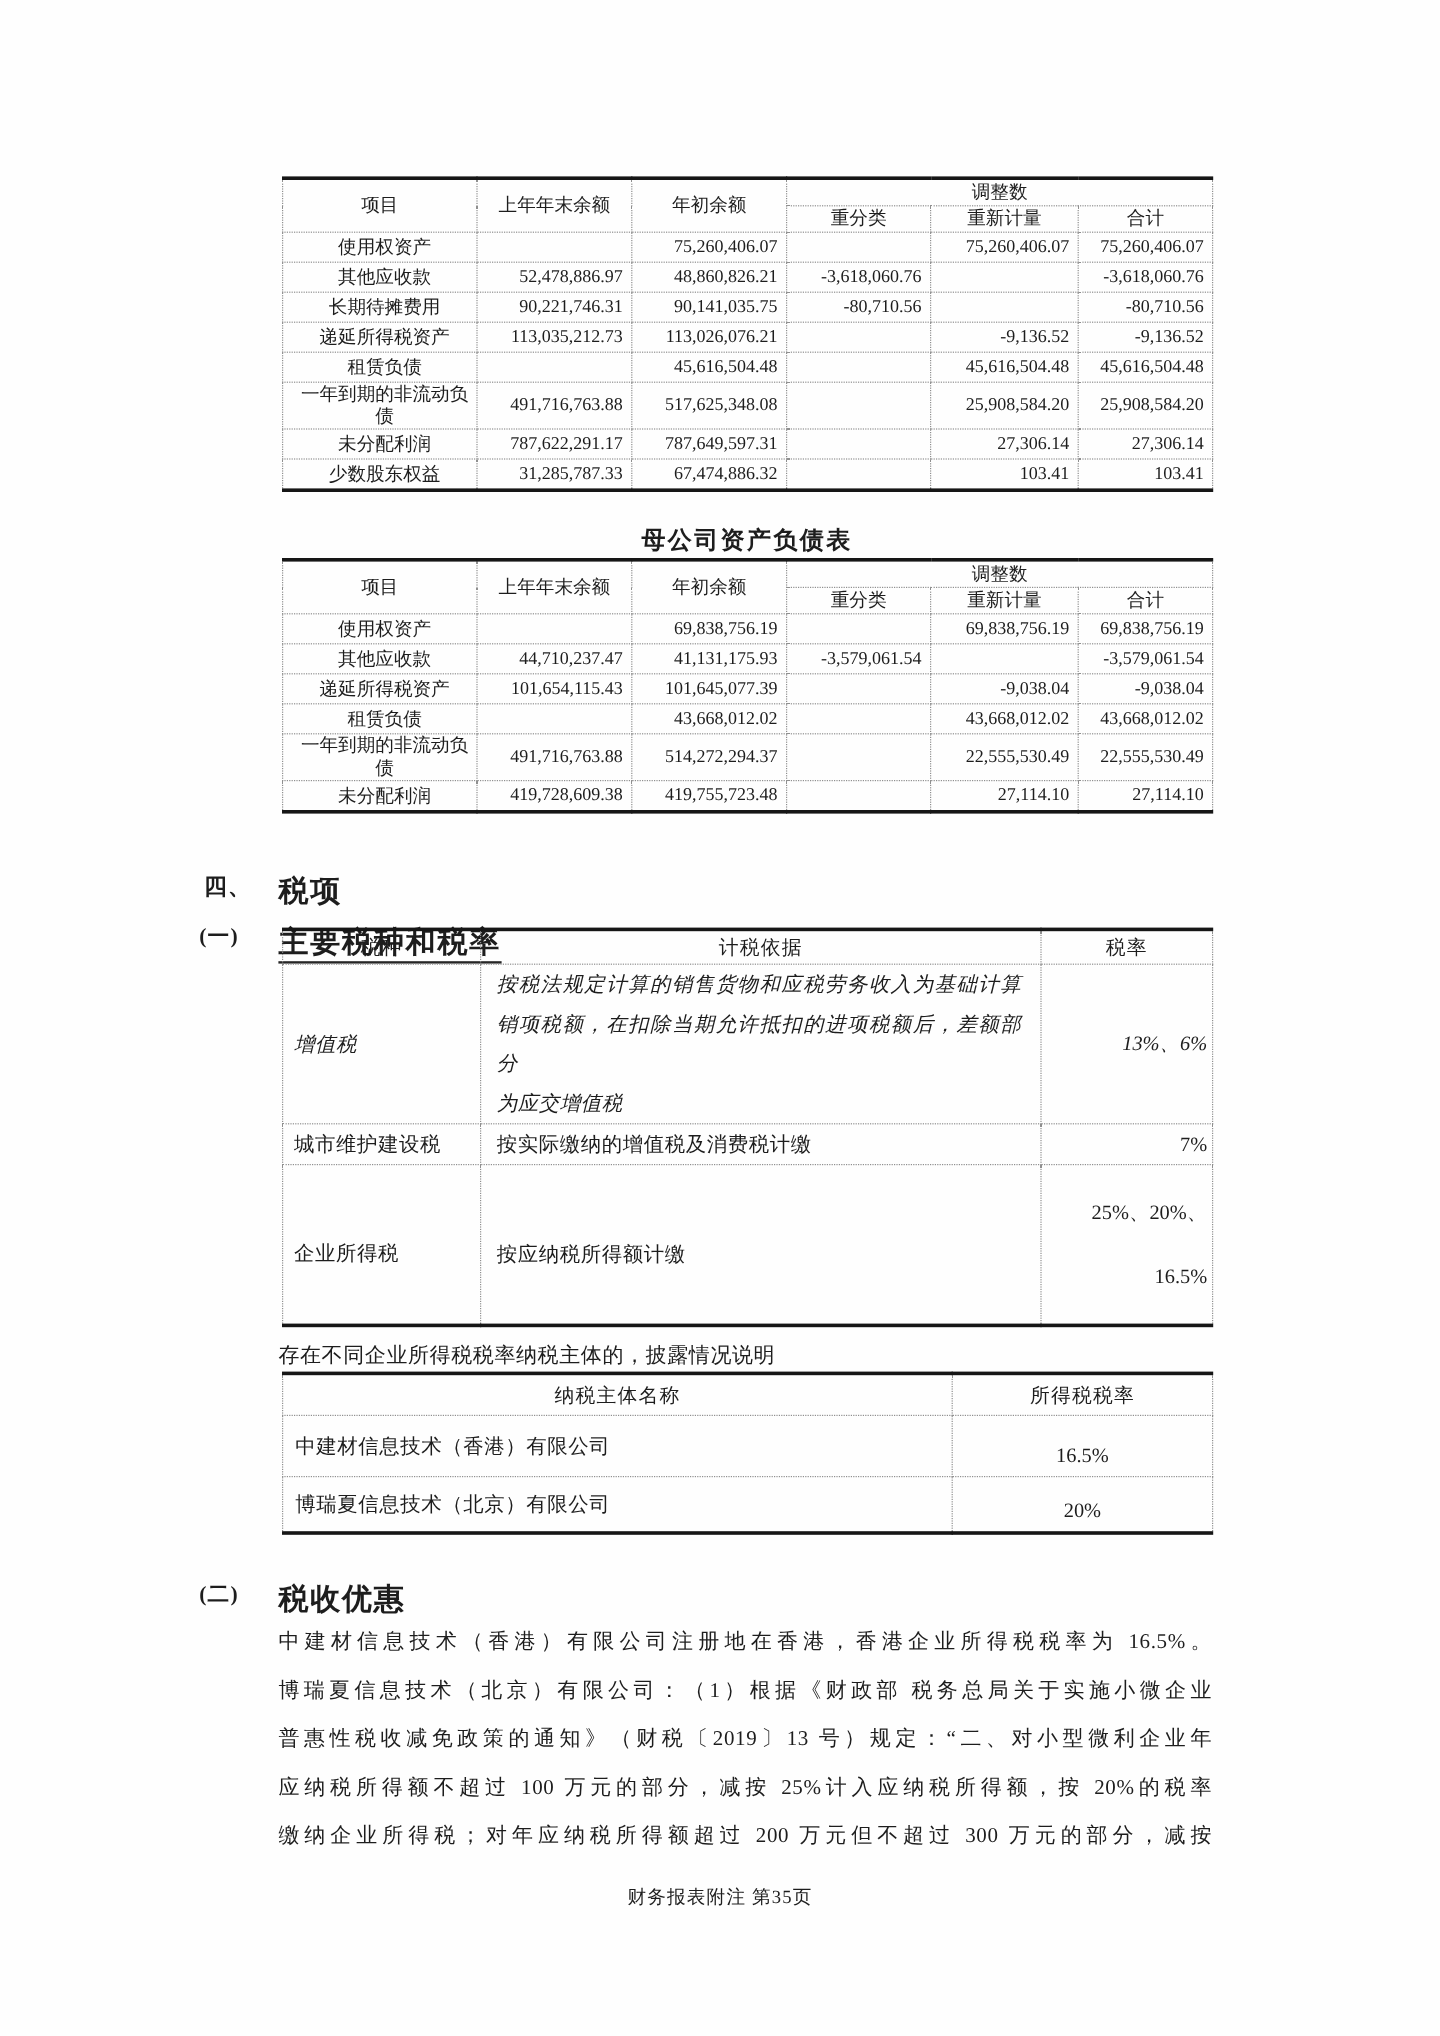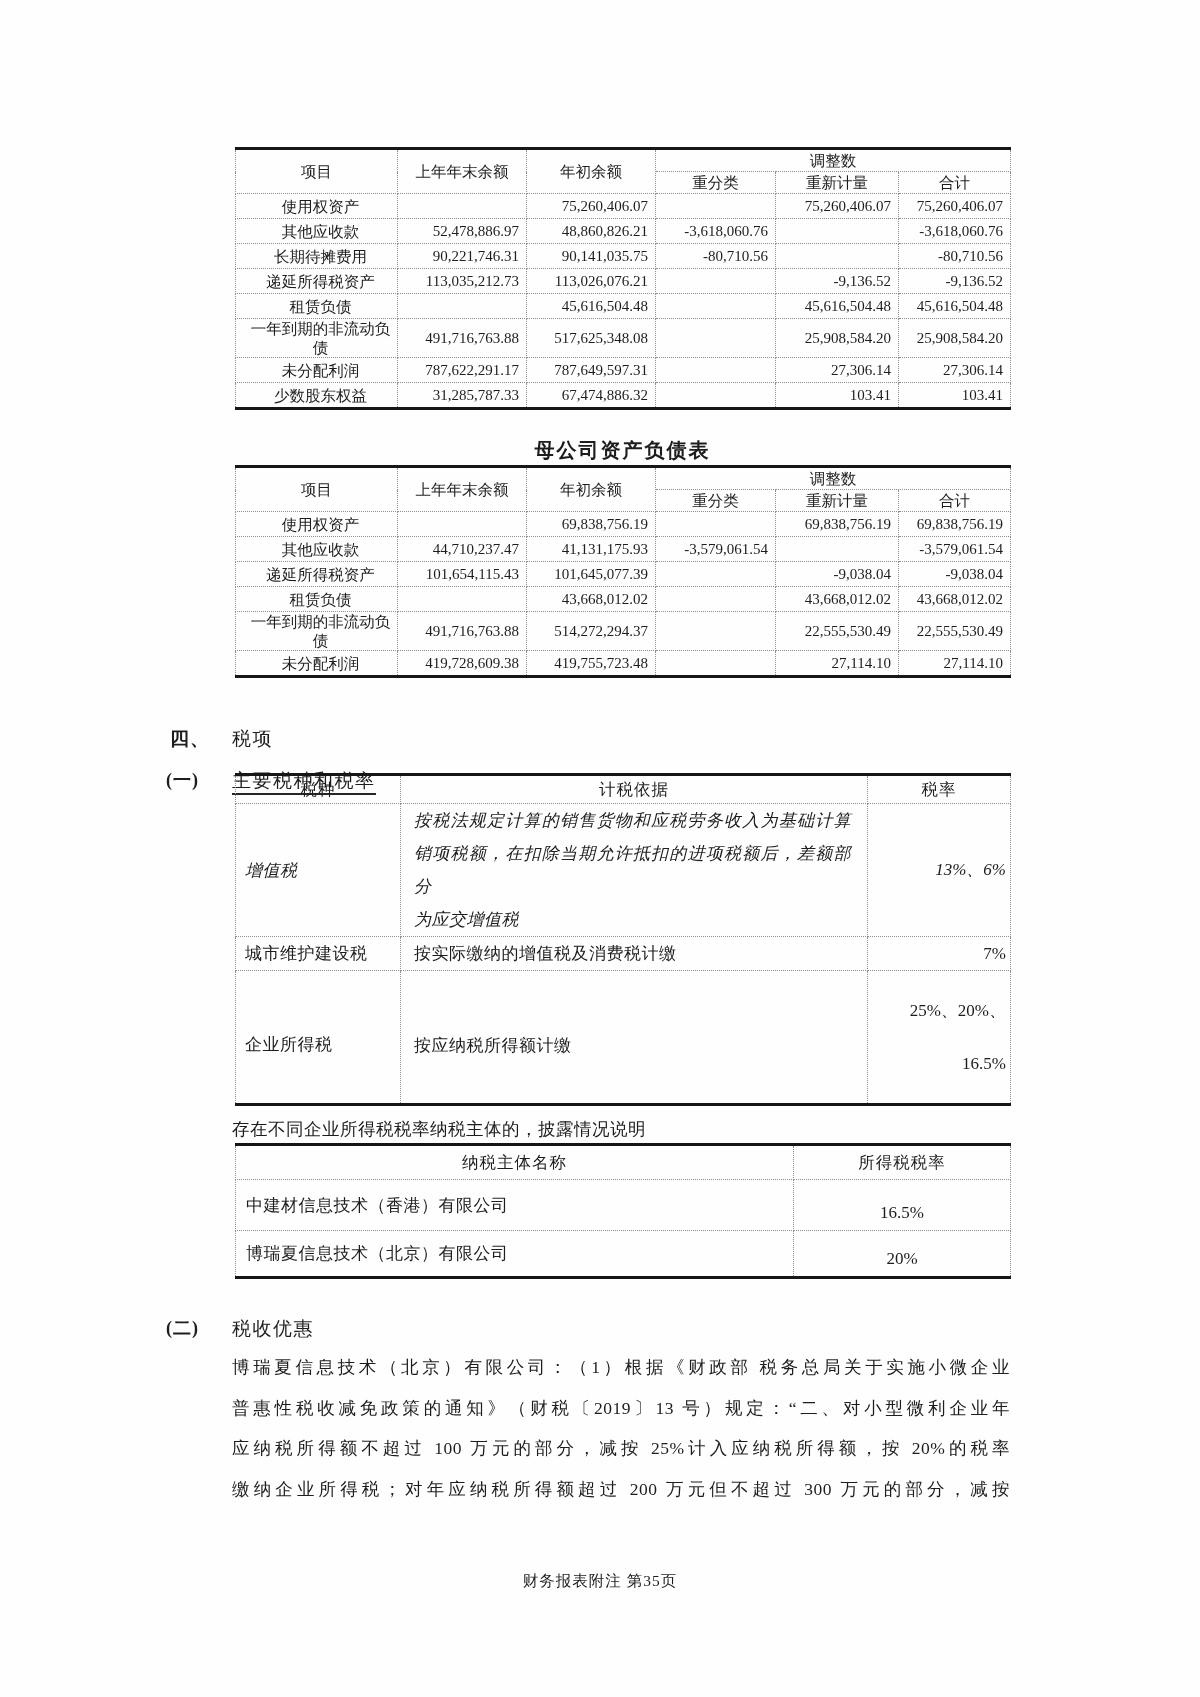--- a/index.html
+++ b/index.html
@@ -12,21 +12,21 @@
   .bal th,.bal td{border:1px dotted #8f8f8f;font-weight:normal;overflow:hidden;}
   .bal th{font-size:15.5px;text-align:center;line-height:20px;height:21px;padding:0 2px;}
   .bal td{font-size:15px;line-height:19px;height:24px;padding:0;}
   .bal .c-item{text-align:center;padding-left:8px;font-size:15.5px;}
   .bal .c-num{text-align:right;padding-right:7px;}
   .tbl-title{position:absolute;left:235px;top:437px;width:775px;text-align:center;
              font-size:20px;font-weight:bold;letter-spacing:2px;}
 
   
   .h-num{position:absolute;font-weight:bold;font-size:19px;letter-spacing:1px;}
-  .h-title{position:absolute;font-weight:normal;font-size:19px;letter-spacing:1.5px;}
+  .h-title{position:absolute;font-weight:bold;font-size:25px;letter-spacing:1.5px;}
   .uline{border-bottom:2px solid #262626;padding-bottom:2px;}
 
   
   .taxt{border-top:3px solid #161616;border-bottom:3px solid #161616;}
   .taxt th,.taxt td{border:1px dotted #8f8f8f;font-weight:normal;}
   .taxt th{font-size:16.5px;text-align:center;height:25px;letter-spacing:1px;}
   .taxt td{font-size:17px;vertical-align:middle;}
   .taxt .c-taxtype{text-align:left;padding-left:9px;letter-spacing:0.5px;}
   .taxt .c-basis{padding:0 16px 0 13px;}
   .taxt .c-basis div{line-height:33px;text-align:justify;text-align-last:justify;letter-spacing:0.5px;}
@@ -303,20 +303,21 @@
           <td class="c-entity">博瑞夏信息技术（北京）有限公司</td>
           <td class="c-erate">20%</td>
         </tr>
       </tbody>
   </table>
 
   <span class="h-num" style="left:166px;top:1316px;font-size:18px;">(二)</span>
   <span class="h-title" style="left:232px;top:1316px;">税收优惠</span>
 
   <div class="para">
+      <div>中建材信息技术（香港）有限公司注册地在香港，香港企业所得税税率为 16.5%。</div>
       <div>博瑞夏信息技术（北京）有限公司：（1）根据《财政部 税务总局关于实施小微企业</div>
       <div>普惠性税收减免政策的通知》（财税〔2019〕13 号）规定：“二、对小型微利企业年</div>
       <div>应纳税所得额不超过 100 万元的部分，减按 25%计入应纳税所得额，按 20%的税率</div>
       <div>缴纳企业所得税；对年应纳税所得额超过 200 万元但不超过 300 万元的部分，减按</div>
     </div>
 
   <div class="footer">财务报表附注 第35页</div>
 
 </div>
 

